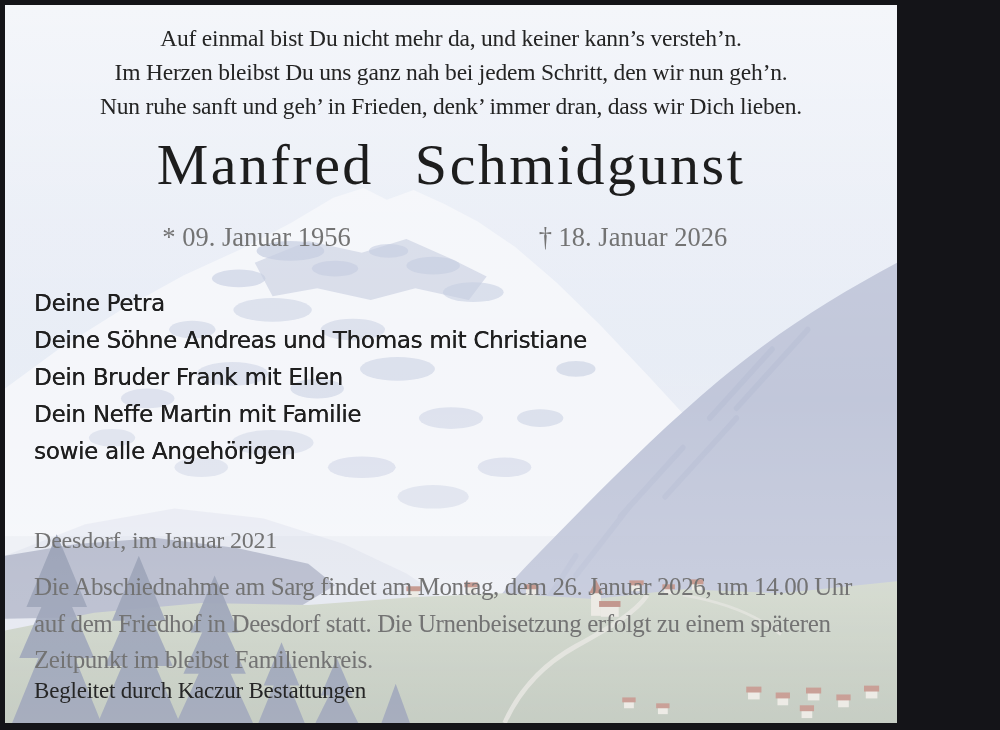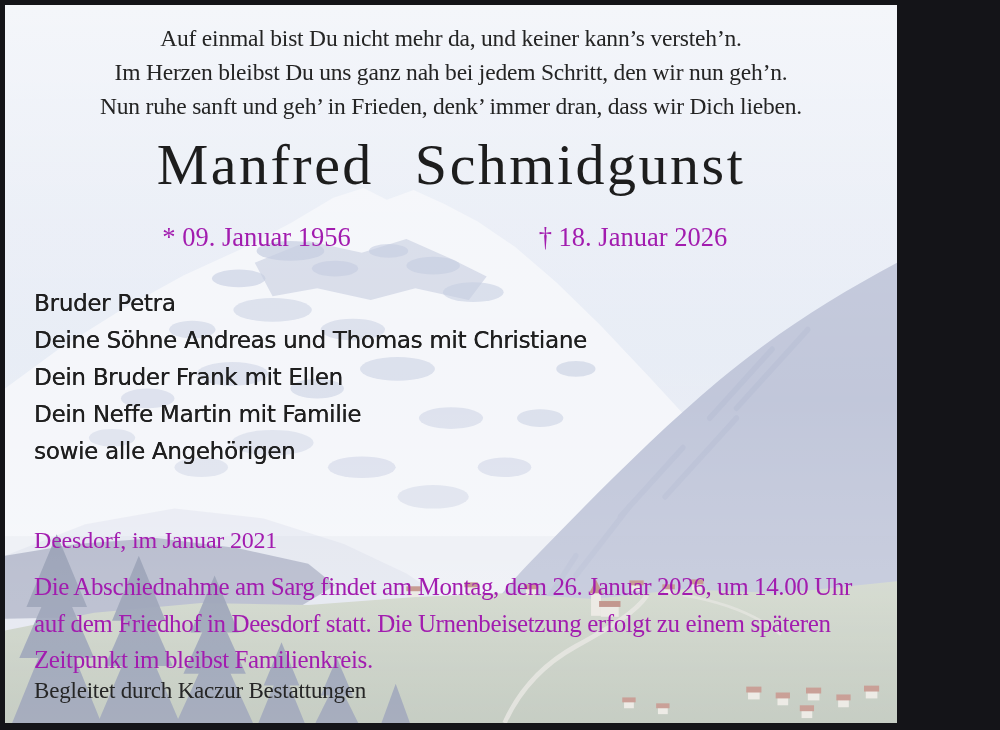--- a/index.html
+++ b/index.html
@@ -18,21 +18,21 @@
     position: absolute;
     left: 5px; top: 5px; right: 4px; bottom: 7px;
     background: #e6ebf5;
     overflow: hidden;
   }
   .bg {
     position: absolute; inset: 0;
     width: 100%; height: 100%;
     display: block;
   }
-  .txt { position: absolute; color: #a21caf; }
+  .txt { position: absolute; color: #737373; }
 
   .poem {
     top: 16px; left: 0; right: 0;
     text-align: center;
     font-size: 23.5px;
     line-height: 34px;
     letter-spacing: -0.2px;
     color: #242424;
   }
   .name {
@@ -227,21 +227,21 @@
     </div>
 
     <h1 class="txt name">Manfred Schmidgunst</h1>
 
     <div class="txt dates">
       <span class="date date-birth">* 09. Januar 1956</span>
       <span class="date date-death">† 18. Januar 2026</span>
     </div>
 
     <div class="txt mourners">
-      <div>Bruder Petra</div>
+      <div>Deine Petra</div>
       <div>Deine Söhne Andreas und Thomas mit Christiane</div>
       <div>Dein Bruder Frank mit Ellen</div>
       <div>Dein Neffe Martin mit Familie</div>
       <div>sowie alle Angehörigen</div>
     </div>
 
     <div class="txt place-date">Deesdorf, im Januar 2021</div>
 
     <div class="txt announcement">
       <div>Die Abschiednahme am Sarg findet am Montag, dem 26. Januar 2026, um 14.00 Uhr</div>

